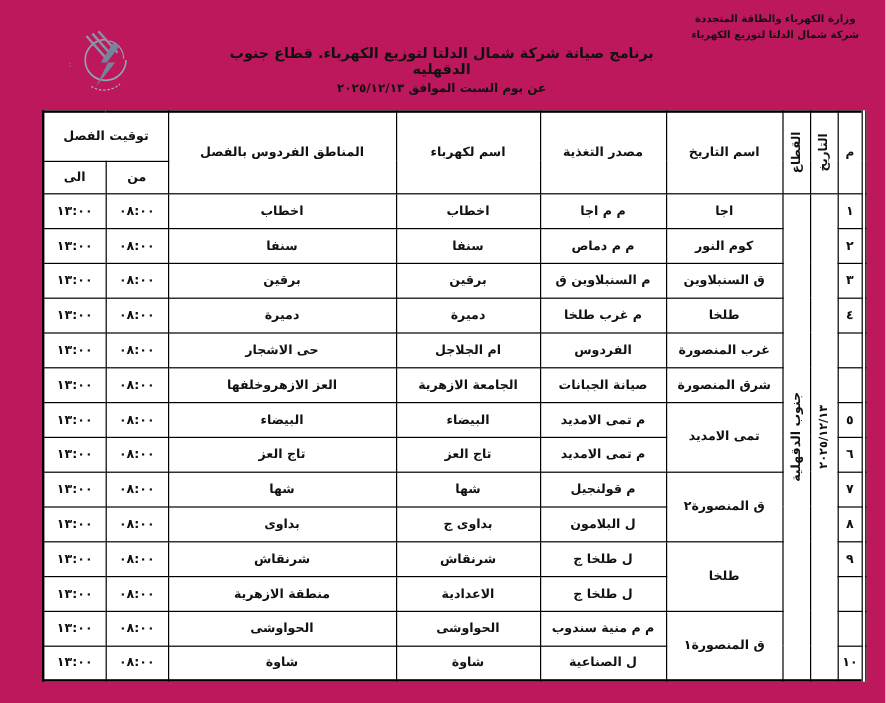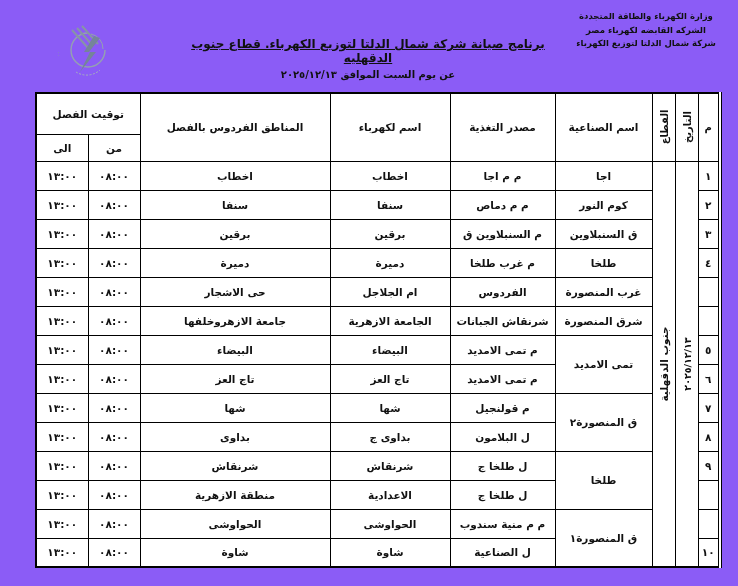--- a/index.html
+++ b/index.html
@@ -1,23 +1,23 @@
 <!DOCTYPE html>
 <html lang="ar"><head>
 <meta charset="utf-8">
 <style>
   html,body { margin:0; padding:0; background:#ffffff; }
   body { width:738px; height:586px; font-family:"DejaVu Sans", sans-serif; color:#111; }
-  .page { position:relative; width:738px; height:586px; direction:rtl; overflow:hidden; background:#8b5cf6; }
+  .page { position:relative; width:738px; height:586px; direction:rtl; overflow:hidden; background:#be185d; }
 
   
   .lh-right { position:absolute; top:10px; right:8px; width:168px; text-align:center;
               font-size:8.5px; font-weight:bold; line-height:1.6; }
   .title-block { position:absolute; top:37px; right:180px; left:178px; text-align:center; font-weight:bold; }
-  .title-l1 { font-size:12px; letter-spacing:.2px;text-decoration:underline; }
+  .title-l1 { font-size:12px; letter-spacing:.2px; }
   .title-l2 { font-size:10px; margin-top:4px; }
   .logo { position:absolute; top:22px; left:58px; width:54px; height:56px; }
 
   
   table.sched { position:absolute; top:92px; right:16px; border-collapse:collapse; table-layout:fixed;
                 direction:rtl; background:#fff;
                 border:2px solid #000; border-right:4px double #000; }
   .sched th, .sched td { border:1px solid #000; font-weight:bold; text-align:center;
                          vertical-align:middle; padding:0 2px; font-size:10.5px; overflow:hidden; }
   .sched tr.h1 { height:41px; }
@@ -44,21 +44,20 @@
     <line x1="14" y1="8" x2="30" y2="26" stroke="#8795a6" stroke-width="2"></line>
     <line x1="19" y1="6" x2="35" y2="24" stroke="#8795a6" stroke-width="2"></line>
     <line x1="24" y1="4" x2="40" y2="22" stroke="#8795a6" stroke-width="2"></line>
     <polygon points="36,14 26,30 32,30 22,50 38,30 31,30 42,16" fill="#75849a"></polygon>
     <text x="1" y="34" font-size="5" font-family="DejaVu Sans, sans-serif" fill="#8795a6" font-weight="bold">NDEDC</text>
     <path d="M18 50 A20 20 0 0 0 42 48" fill="none" stroke="#a5b0bd" stroke-width="1" stroke-dasharray="2 1.5"></path>
   </svg>
 
   <div class="lh-right">
     <div>وزارة الكهرباء والطاقة المتجددة</div>
-    <div>الشركه القابضه لكهرباء مصر</div>
     <div>شركة شمال الدلتا لتوزيع الكهرباء</div>
   </div>
 
   <div class="title-block">
     <div class="title-l1">برنامج صيانة شركة شمال الدلتا لتوزيع الكهرباء. قطاع جنوب الدقهليه</div>
     <div class="title-l2">عن يوم السبت الموافق ٢٠٢٥/١٢/١٣</div>
   </div>
 
   <table class="sched">
     <colgroup>
@@ -74,21 +73,21 @@
     </colgroup>
     <thead>
       <tr class="h1">
         <th rowspan="2" class="num-cell" style="font-size:10px">م</th>
         <th rowspan="2" class="vcell">
             <span class="v-head">التاريخ</span>
           </th>
         <th rowspan="2" class="vcell">
             <span class="v-head">القطاع</span>
           </th>
-        <th rowspan="2">اسم الصناعية</th>
+        <th rowspan="2">اسم التاريخ</th>
         <th rowspan="2">مصدر التغذية</th>
         <th rowspan="2">اسم لكهرباء</th>
         <th rowspan="2">المناطق الفردوس بالفصل</th>
         <th colspan="2">توقيت الفصل</th>
       </tr>
       <tr class="h2">
         <th>من</th>
         <th>الى</th>
       </tr>
     </thead>
@@ -140,23 +139,23 @@
         <td>غرب المنصورة</td>
         <td>الفردوس</td>
         <td>ام الجلاجل</td>
         <td>حى الاشجار</td>
         <td class="time-cell">٠٨:٠٠</td>
         <td class="time-cell">١٣:٠٠</td>
       </tr>
       <tr>
         <td class="num-cell"></td>
         <td>شرق المنصورة</td>
-        <td>شرنقاش الجبانات</td>
+        <td>صيانة الجبانات</td>
         <td>الجامعة الازهرية</td>
-        <td>جامعة الازهروخلفها</td>
+        <td>العز الازهروخلفها</td>
         <td class="time-cell">٠٨:٠٠</td>
         <td class="time-cell">١٣:٠٠</td>
       </tr>
       <tr>
         <td class="num-cell">٥</td>
         <td rowspan="2">تمى الامديد</td>
         <td>م تمى الامديد</td>
         <td>البيضاء</td>
         <td>البيضاء</td>
         <td class="time-cell">٠٨:٠٠</td>

